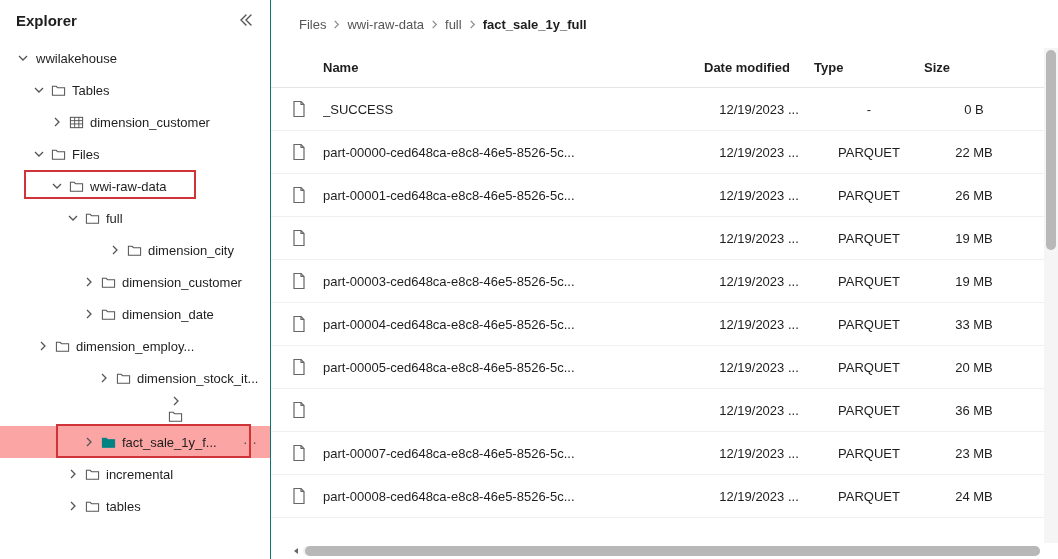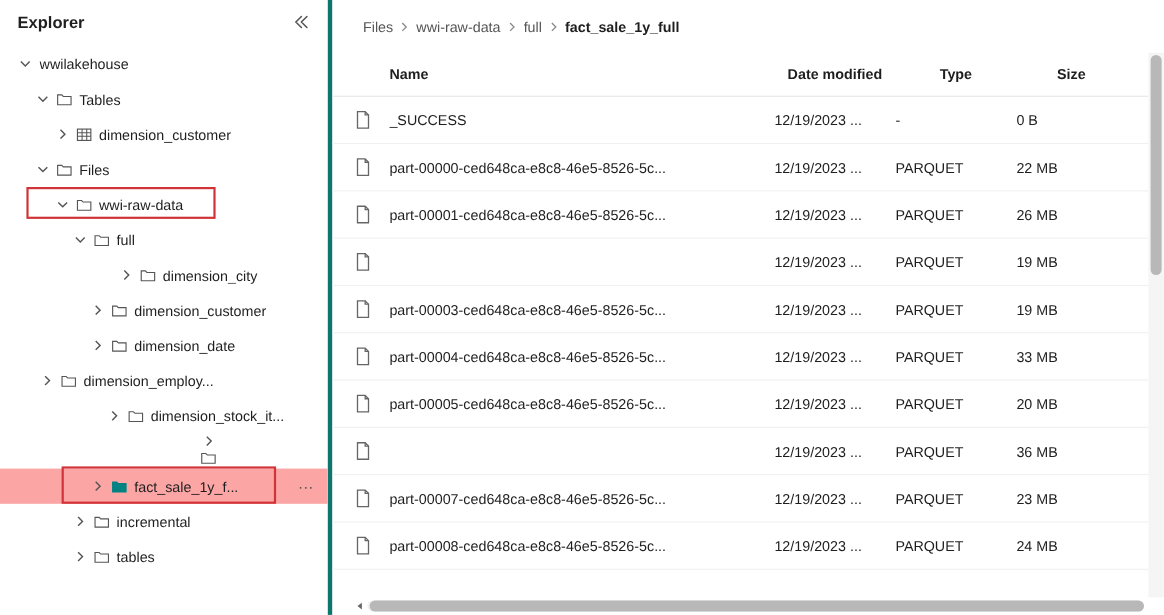--- a/index.html
+++ b/index.html
@@ -1,18 +1,18 @@
 <!DOCTYPE html>
 <html><head>
 <meta charset="utf-8">
 <style>
   * { box-sizing: border-box; margin: 0; padding: 0; }
   body { font-family: 'Segoe UI', Tahoma, sans-serif; font-size: 13px; background: #fff; color: #1e1e1e; width: 1058px; height: 559px; overflow: hidden; display: flex; }
   
-  .sidebar { width: 302px; border-right: 4px solid #0f766e; display: flex; flex-direction: column; }
+  .sidebar { width: 271px; border-right: 1px solid #0f766e; display: flex; flex-direction: column; }
   .sidebar-header { display: flex; align-items: center; justify-content: space-between; padding: 10px 14px 10px 16px; height: 40px; }
   .sidebar-title { font-size: 15px; font-weight: 600; }
   .collapse-btn { cursor: pointer; width: 20px; height: 20px; display: flex; align-items: center; justify-content: center; }
   
   .tree { padding: 2px 0; overflow-y: auto; flex: 1; }
   .tree-row { display: flex; align-items: center; height: 32px; cursor: pointer; position: relative; }
   .tree-row.selected { background: #fca5a5; }
   .tree-chevron { width: 14px; height: 14px; display: flex; align-items: center; justify-content: center; flex-shrink: 0; }
   .tree-icon { width: 16px; height: 16px; display: flex; align-items: center; justify-content: center; margin: 0 6px 0 4px; flex-shrink: 0; }
   .tree-label { white-space: nowrap; overflow: hidden; text-overflow: ellipsis; flex: 1; padding-right: 8px; }
@@ -23,26 +23,26 @@
   .hl2 { left: 56px; top: -2px; width: 195px; height: 34px; }
   
   .main { flex: 1; display: flex; flex-direction: column; position: relative; }
   .breadcrumb { display: flex; align-items: center; height: 48px; padding: 0 28px; gap: 6px; font-size: 13px; }
   .bc-item { color: #555; cursor: pointer; }
   .bc-sep { color: #999; display:flex; align-items:center; }
   .bc-current { font-weight: 600; color: #1e1e1e; }
   
   .file-area { display:flex; flex:1; }
   .file-list { flex: 1; overflow-y: auto; }
-  .list-header { display: flex; align-items: center; padding: 0 20px; height: 40px; font-weight: 600; font-size: 13px; border-bottom: 1px solid #e5e5e5; text-align: center; }
+  .list-header { display: flex; align-items: center; padding: 0 20px; height: 40px; font-weight: 600; font-size: 13px; border-bottom: 1px solid #e5e5e5; }
   .col-name { flex: 1; min-width: 0; display:flex; align-items:center; }
   .col-date { width: 110px; }
   .col-type { width: 110px; }
   .col-size { width: 100px; }
-  .list-row { display: flex; align-items: center; padding: 0 20px; height: 43px; border-bottom: 1px solid #f0f0f0; }
+  .list-row { display: flex; align-items: center; padding: 0 20px; height: 43px; border-bottom: 1px solid #f0f0f0; text-align: center; }
   .file-icon { width: 18px; height: 18px; margin-right: 14px; flex-shrink: 0; }
   .file-name { white-space: nowrap; overflow: hidden; text-overflow: ellipsis; }
   
   .vscroll { width: 14px; background: #f5f5f5; position: relative; }
   .vscroll-thumb { position: absolute; left: 2px; right: 2px; top: 2px; height: 200px; background: #b8b8b8; border-radius: 5px; }
   .hscroll-area { height: 16px; display:flex; align-items:center; padding: 0 18px; }
   .hscroll { flex:1; height:10px; background:#f0f0f0; border-radius:5px; display:flex; align-items:center; }
   .hscroll-left { width:14px; display:flex; justify-content:center; }
   .hscroll-thumb { flex:1; height:10px; background:#b8b8b8; border-radius:5px; margin-left:2px; }
   

